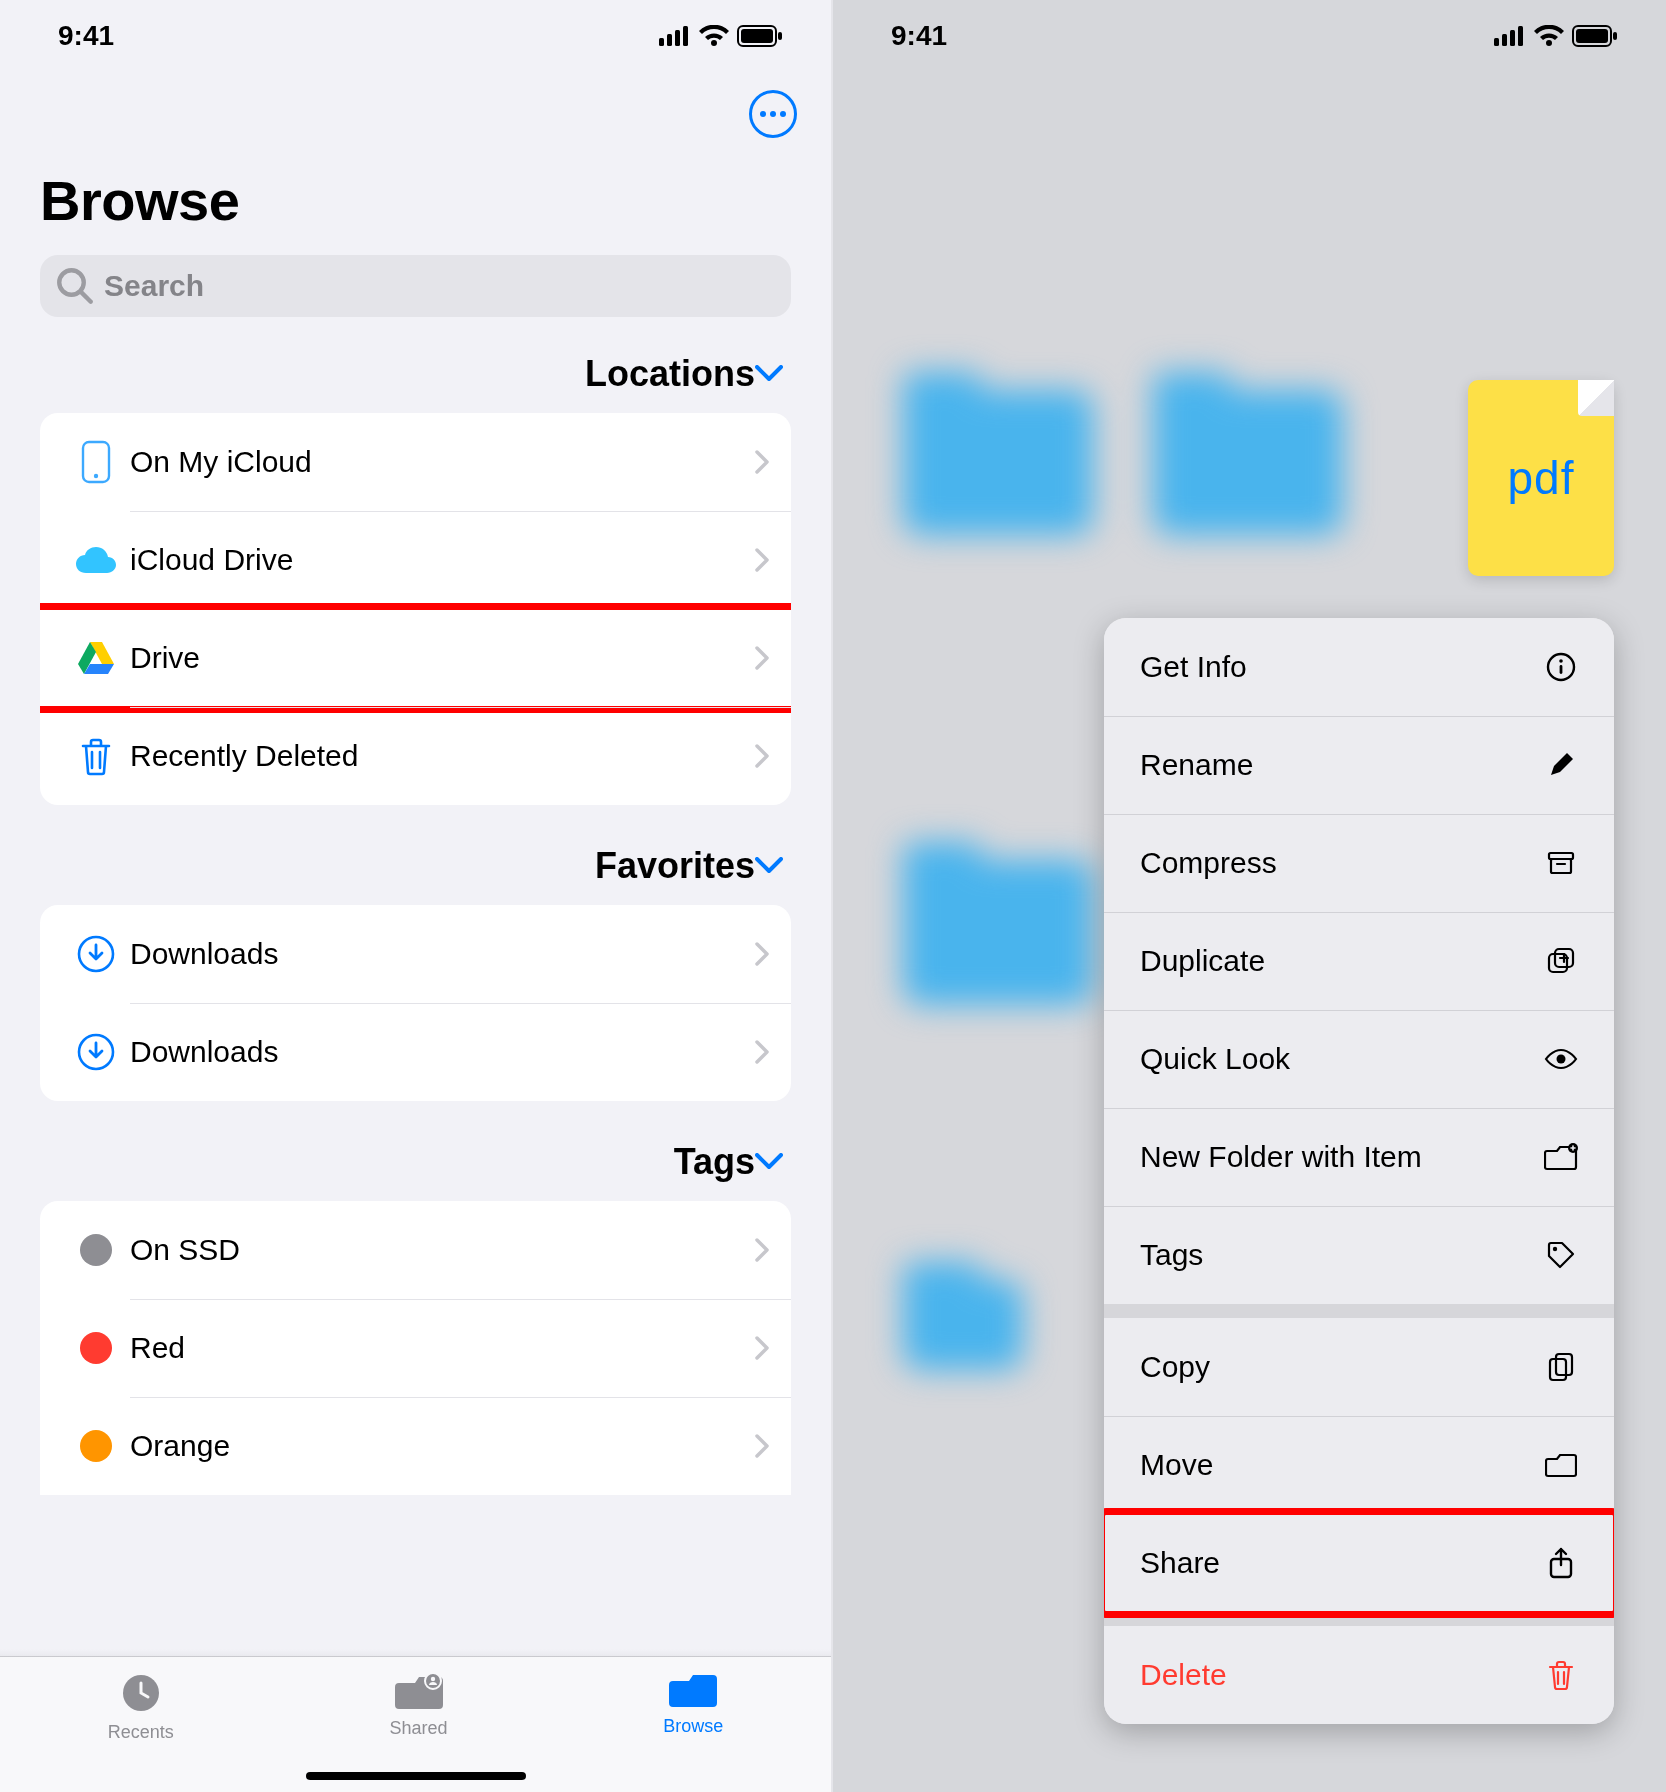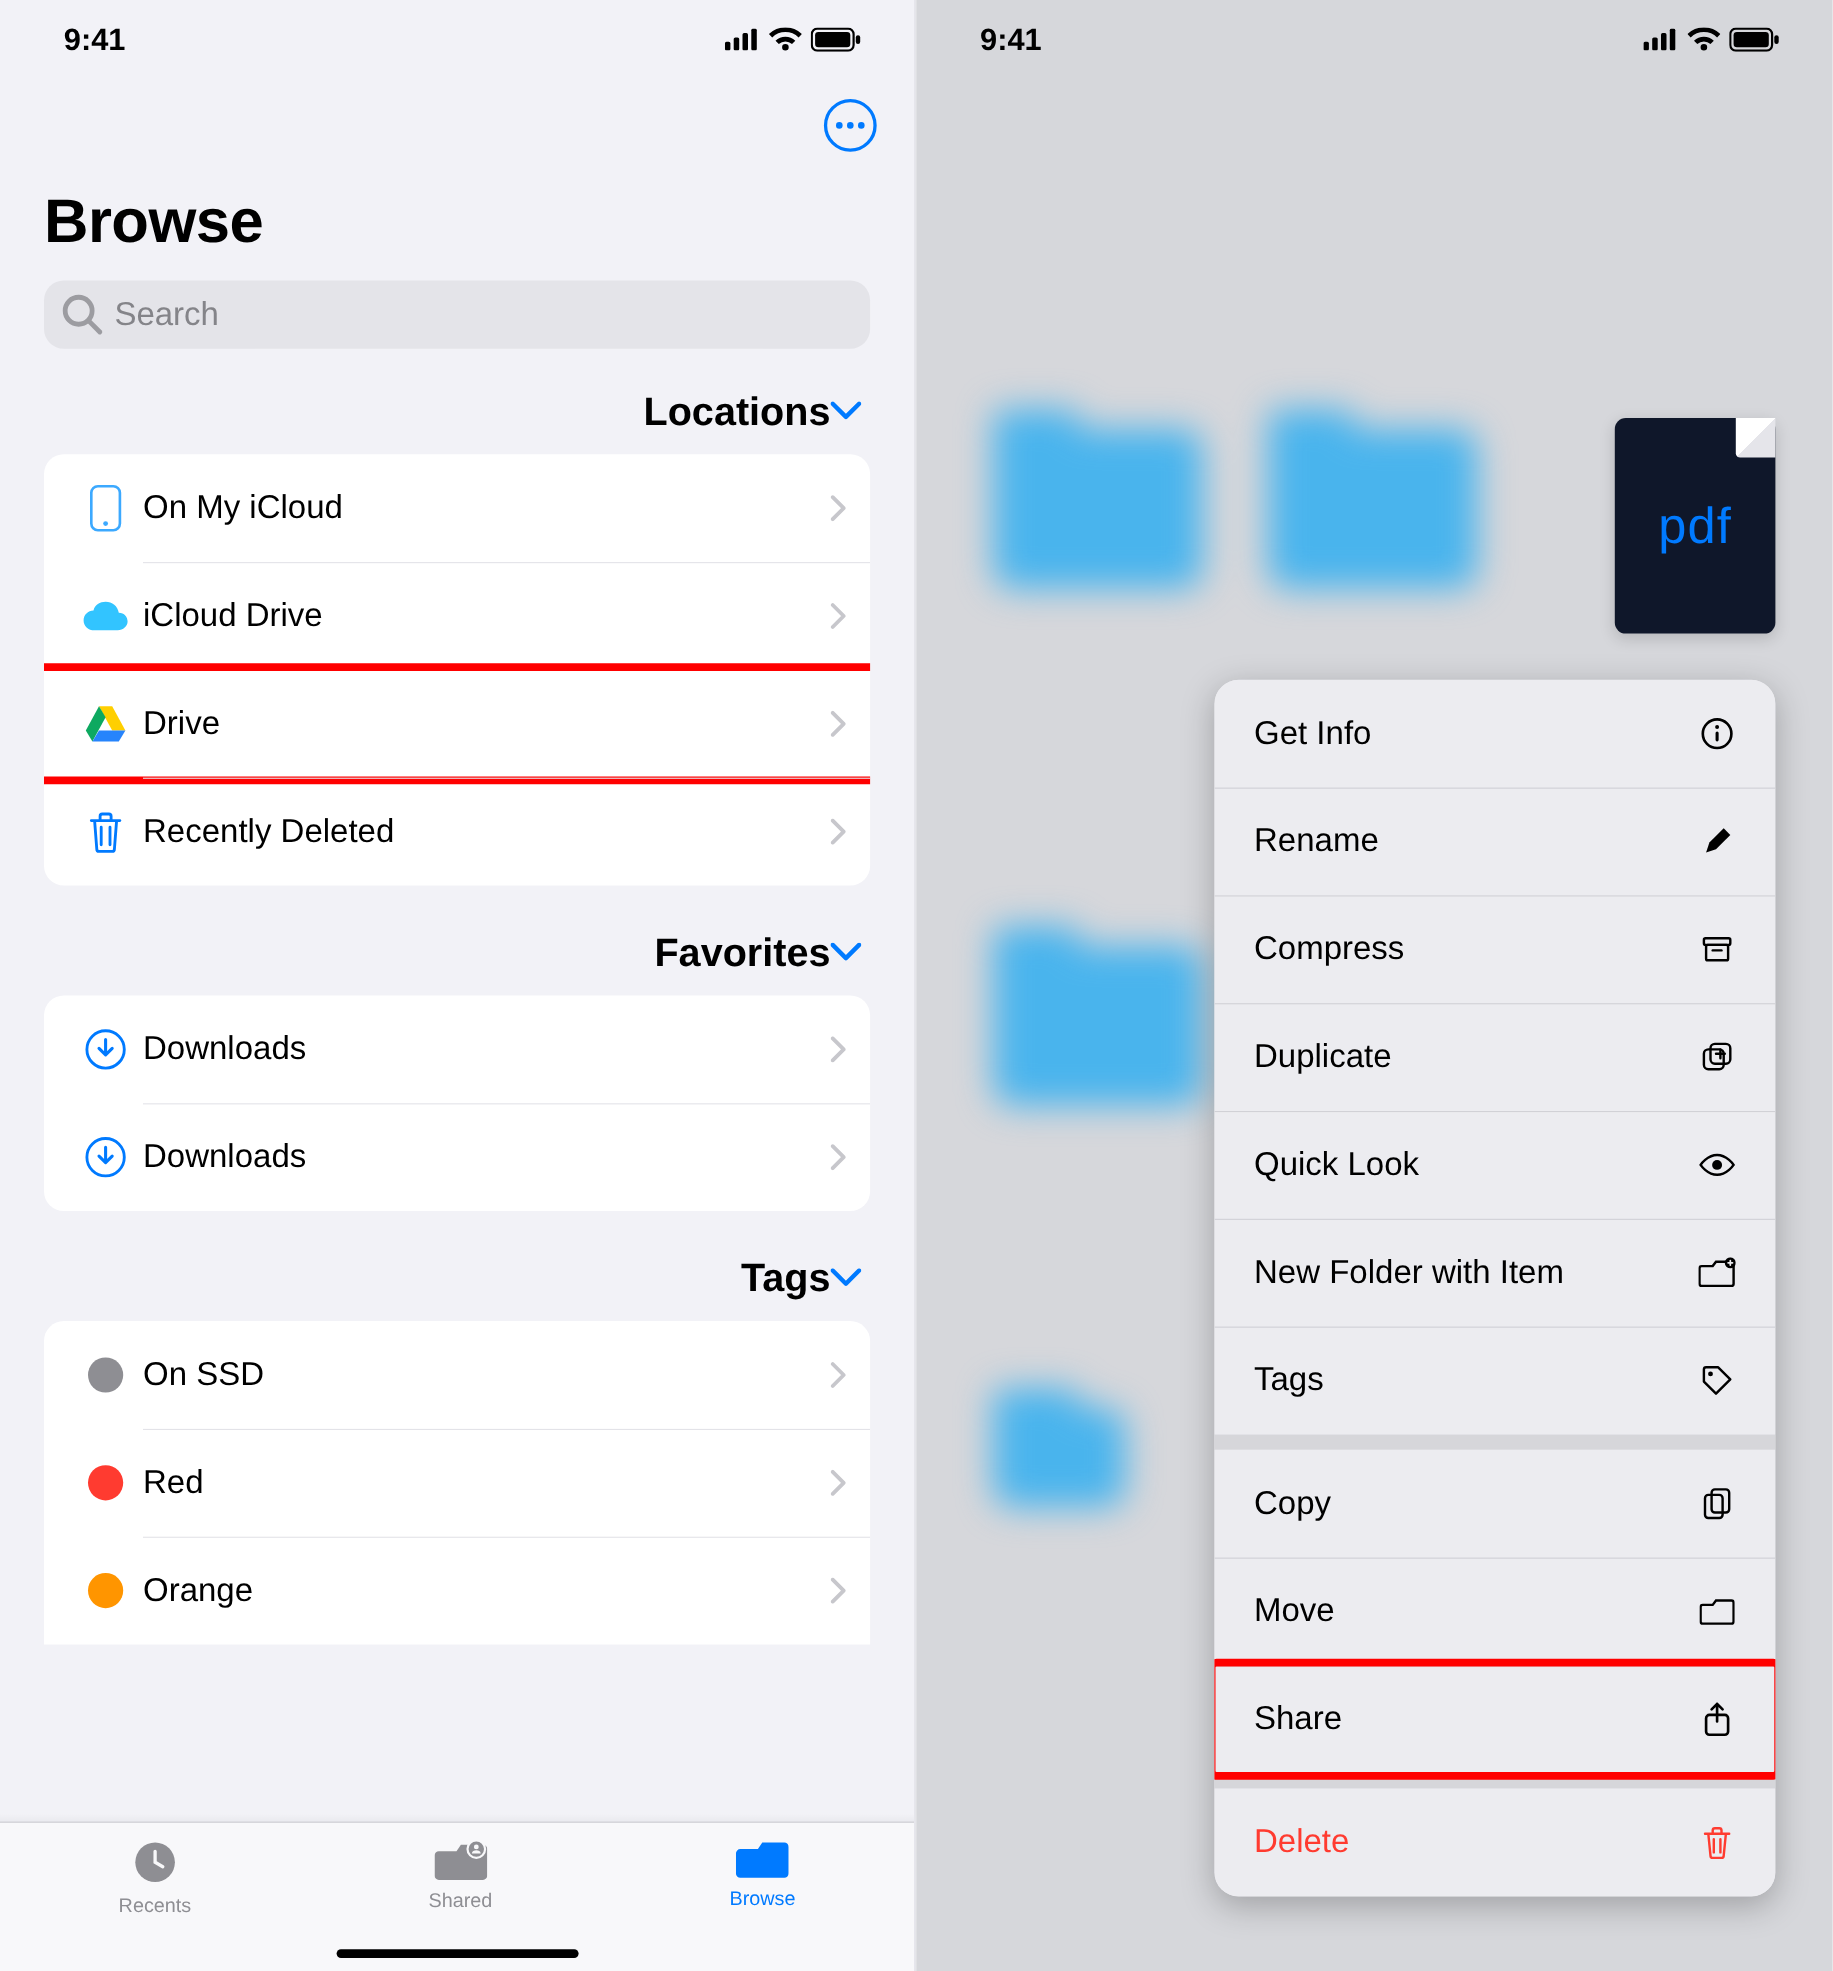--- a/index.html
+++ b/index.html
@@ -64,20 +64,21 @@
   .search-bar {
     margin: 0 40px 36px;
     background: #e4e4e9;
     border-radius: 18px;
     height: 62px;
     display: flex;
     align-items: center;
     padding: 0 14px;
     color: #848489;
     font-size: 30px;
+    font-weight: bold;
   }
   .search-bar svg { flex: 0 0 auto; margin-right: 8px; opacity: 0.75; }
 
   .section-header {
     display: flex;
     align-items: center;
     justify-content: flex-end;
     padding: 0 48px 18px 80px;
     font-size: 36px;
     font-weight: 700;
@@ -186,21 +187,21 @@
     top: -18px; left: 0;
     width: 78px; height: 30px;
     background: #3db1ef;
     border-radius: 10px 10px 0 0;
   }
 
   .pdf-file {
     position: absolute;
     top: 380px; right: 52px;
     width: 146px; height: 196px;
-    background: #0f172a;
+    background: #fde047;
     border-radius: 10px;
     display: flex;
     align-items: center;
     justify-content: center;
     font-size: 46px;
     color: #007aff;
     letter-spacing: 1px;
     box-shadow: 0 4px 14px rgba(0,0,0,0.15);
     z-index: 2;
   }

